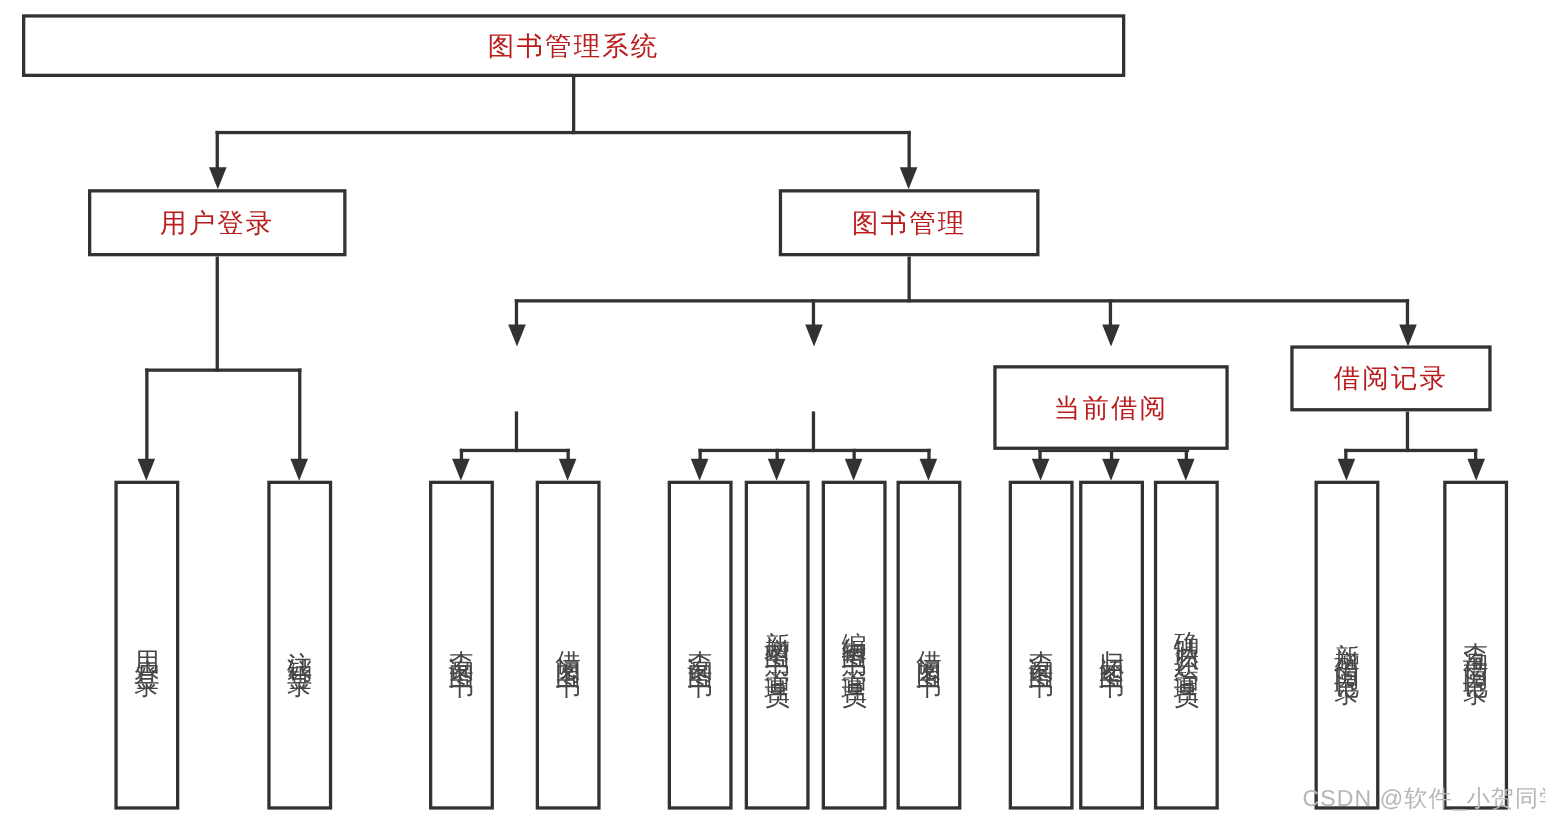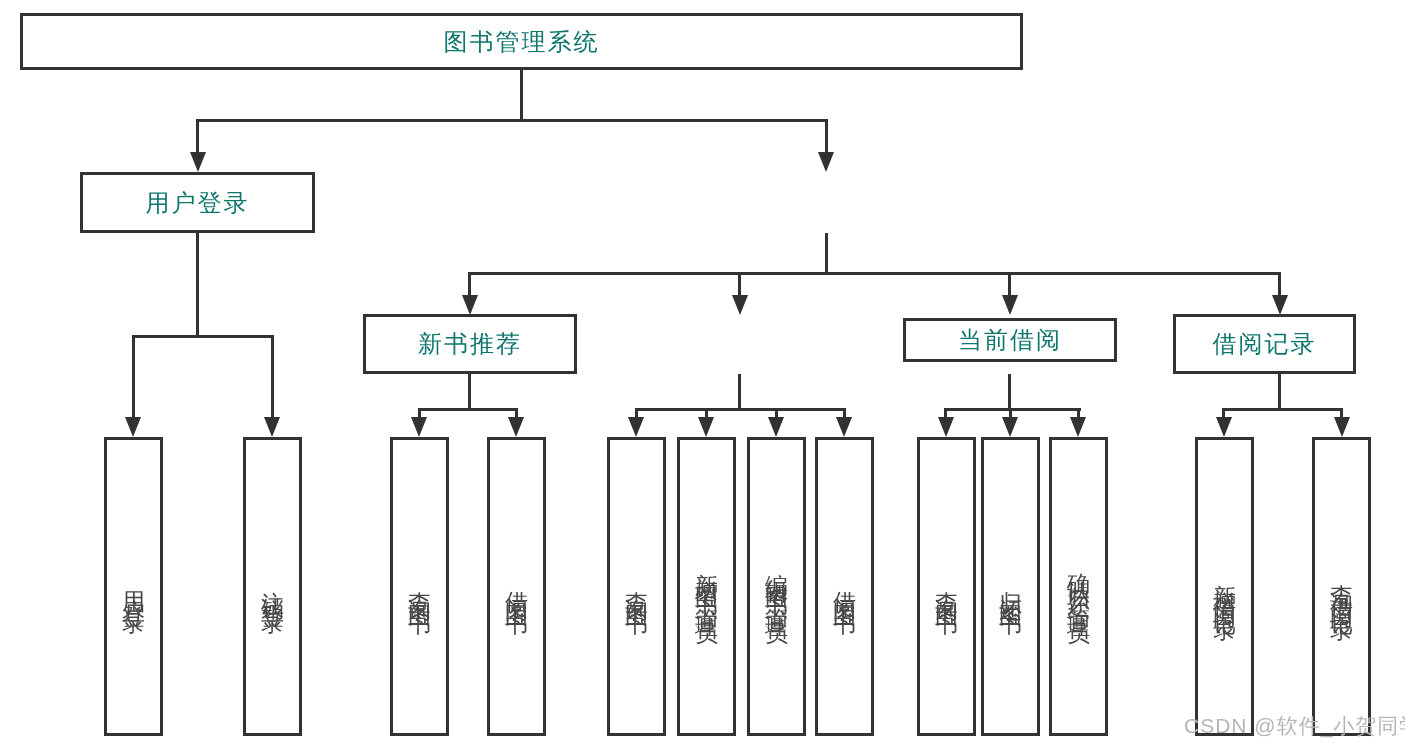--- a/index.html
+++ b/index.html
@@ -4,21 +4,21 @@
 <style>
   html,body{margin:0;padding:0;background:#ffffff;}
   .canvas{
     position:relative;width:1405px;height:747px;background:#ffffff;overflow:hidden;
     font-family:"Liberation Sans","DejaVu Sans",sans-serif;color:#424242;
   }
   .box{
     position:absolute;box-sizing:border-box;background:#ffffff;
     border:3px solid #323232;display:flex;align-items:center;justify-content:center;
   }
-  .hlabel{font-size:24px;letter-spacing:2px;color:#0f766e;white-space:nowrap;}
+  .hlabel{font-size:24px;letter-spacing:2px;color:#b91c1c;white-space:nowrap;}
   .vlabel{
     writing-mode:vertical-rl;text-orientation:mixed;
     font-size:23px;letter-spacing:7px;color:#474747;line-height:1;white-space:nowrap;
   }
   .hline{position:absolute;height:3px;background:#323232;}
   .vline{position:absolute;width:3px;background:#323232;}
   .arrow{
     position:absolute;width:0;height:0;
     border-left:8px solid transparent;border-right:8px solid transparent;
     border-top:20px solid #323232;
@@ -92,25 +92,25 @@
   <div class="vline" style="left:1340px;top:408px;height:12px"></div>
   <div class="arrow" style="left:1334px;top:417px"></div>
 
   <div class="box" style="left:20px;top:13px;width:1003px;height:57px">
     <span class="hlabel">图书管理系统</span>
   </div>
 
   <div class="box" style="left:80px;top:172px;width:235px;height:61px">
     <span class="hlabel">用户登录</span>
   </div>
+  <div class="box" style="left:708px;top:172px;width:237px;height:61px">
+    <span class="hlabel">图书管理</span>
+  </div>
 
-  <div class="box" style="left:363px;top:314px;width:214px;height:60px">
-    <span class="hlabel">新书推荐</span>
-  </div>
-  <div class="box" style="left:903px;top:318px;width:214px;height:44px">
+  <div class="box" style="left:903px;top:332px;width:214px;height:77px">
     <span class="hlabel">当前借阅</span>
   </div>
   <div class="box" style="left:1173px;top:314px;width:183px;height:60px">
     <span class="hlabel">借阅记录</span>
   </div>
 
   <div class="box" style="left:104px;top:437px;width:59px;height:299px">
     <span class="vlabel">用户登录</span>
   </div>
   <div class="box" style="left:243px;top:437px;width:59px;height:299px">

